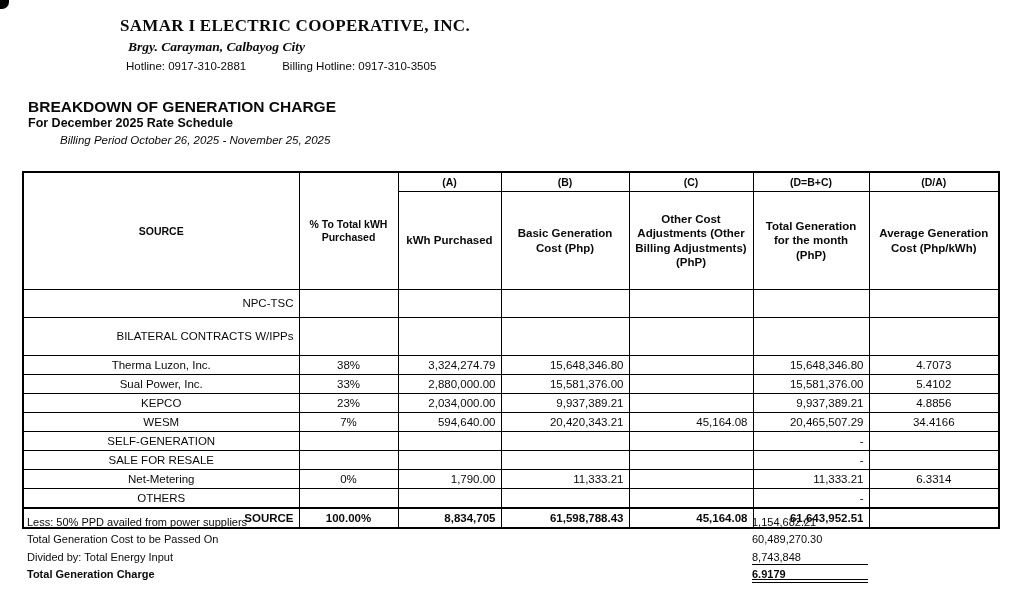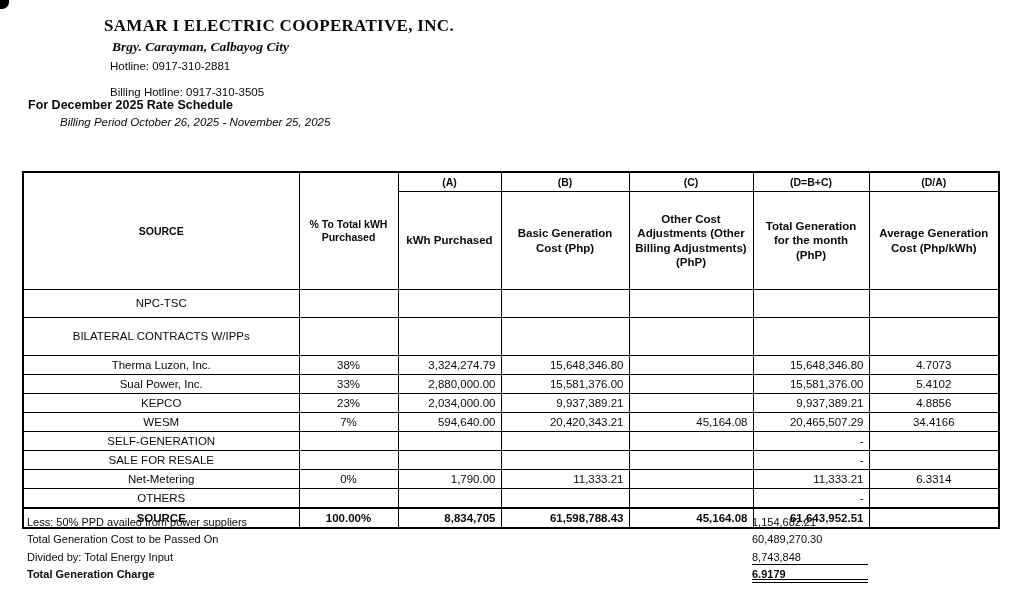--- a/index.html
+++ b/index.html
@@ -3,24 +3,24 @@
 <meta charset="utf-8">
 <style>
   html,body{margin:0;padding:0;}
   body{
     width:1024px;height:601px;background:#ffffff;position:relative;
     font-family:"Liberation Sans",sans-serif;color:#0a0a0a;overflow:hidden;
   }
   .corner-artifact{position:absolute;top:0;left:0;width:9px;height:9px;background:#000;border-radius:0 0 7px 0;}
 
   
-  .letterhead{position:absolute;top:16px;left:104px;}
+  .letterhead{position:absolute;top:16px;left:120px;}
   .company{font-family:"Liberation Serif",serif;font-weight:bold;font-size:17px;letter-spacing:.3px;white-space:nowrap;}
   .address{font-family:"Liberation Serif",serif;font-weight:bold;font-style:italic;font-size:13.5px;margin:3px 0 0 8px;white-space:nowrap;}
-  .hotlines{font-size:11.5px;margin:5px 0 0 6px;display:flex;gap:14px;white-space:nowrap;flex-direction:column;}
+  .hotlines{font-size:11.5px;margin:5px 0 0 6px;display:flex;gap:36px;white-space:nowrap;}
 
   
   .doc-title{position:absolute;top:98px;left:28px;}
   .main-title{font-size:15.5px;font-weight:bold;white-space:nowrap;}
   .schedule{font-size:12.5px;font-weight:bold;white-space:nowrap;}
   .period{font-size:11.5px;font-style:italic;margin:4px 2px 0 32px;white-space:nowrap;}
 
   
   table.gen{
     position:absolute;top:171px;left:22px;width:976px;
@@ -28,21 +28,21 @@
     font-size:11.5px;line-height:1.22;
   }
   table.gen td{border:1px solid #000;padding:0 5px;vertical-align:middle;overflow:hidden;}
   tr.label-row td{height:18px;text-align:center;font-weight:bold;font-size:10.5px;}
   tr.header-row td{height:97px;}
   .hcell{text-align:center;font-weight:bold;}
   tr.row-npc td{height:27px;}
   tr.row-bilat td{height:37px;}
   tr.item td{height:18px;}
   tr.total-row td{height:18px;font-weight:bold;border-top:2px solid #000;}
-  .al{text-align:center;} .ac{text-align:center;} .ar{text-align:right;}
+  .al{text-align:right;} .ac{text-align:center;} .ar{text-align:right;}
   td.dash{padding-right:24px;}
 
   
   .summary{position:absolute;top:514px;left:22px;width:976px;font-size:11px;}
   .srow{position:relative;height:17.4px;}
   .slabel{position:absolute;left:5px;top:2px;white-space:nowrap;}
   .svalue{
     position:absolute;left:730px;top:0;width:116px;height:16.4px;line-height:16.4px;
     text-align:left;box-sizing:border-box;white-space:nowrap;
   }
@@ -58,20 +58,21 @@
 <div class="letterhead">
   <div class="company">SAMAR I ELECTRIC COOPERATIVE, INC.</div>
   <div class="address">Brgy. Carayman, Calbayog City</div>
   <div class="hotlines">
     <span>Hotline: 0917-310-2881</span>
     <span>Billing Hotline: 0917-310-3505</span>
   </div>
 </div>
 
 <div class="doc-title">
+  <div class="main-title">BREAKDOWN OF GENERATION CHARGE</div>
   <div class="schedule">For December 2025 Rate Schedule</div>
   <div class="period">Billing Period October 26, 2025 - November  25, 2025</div>
 </div>
 
 <table class="gen">
   <colgroup>
     <col style="width:276px">
       <col style="width:99px">
       <col style="width:103px">
     <col style="width:128px">

